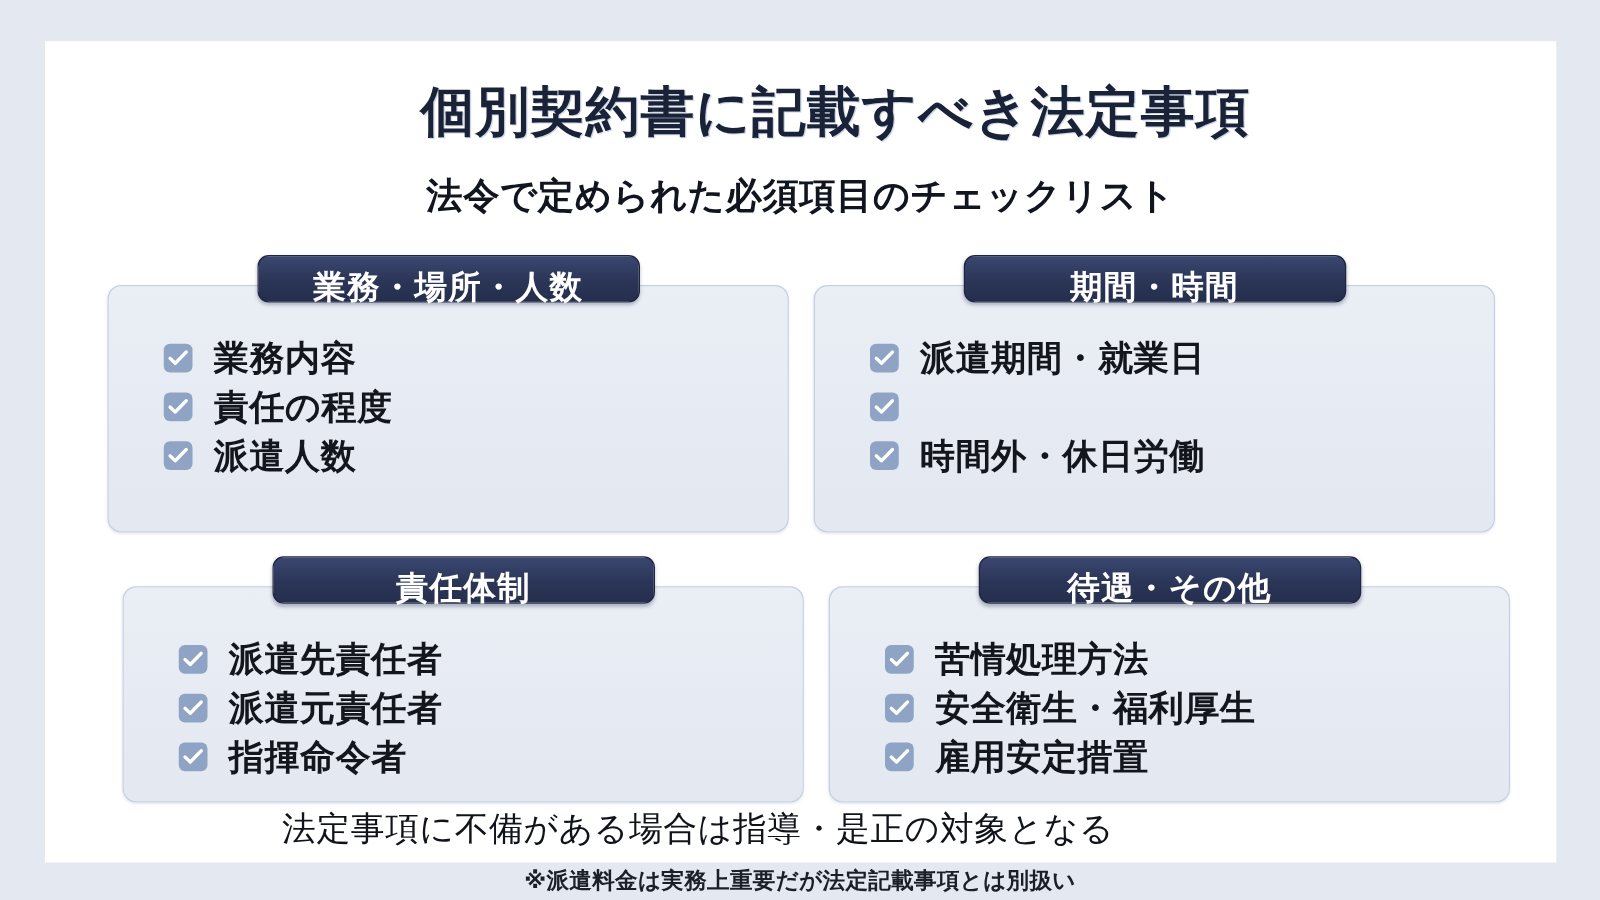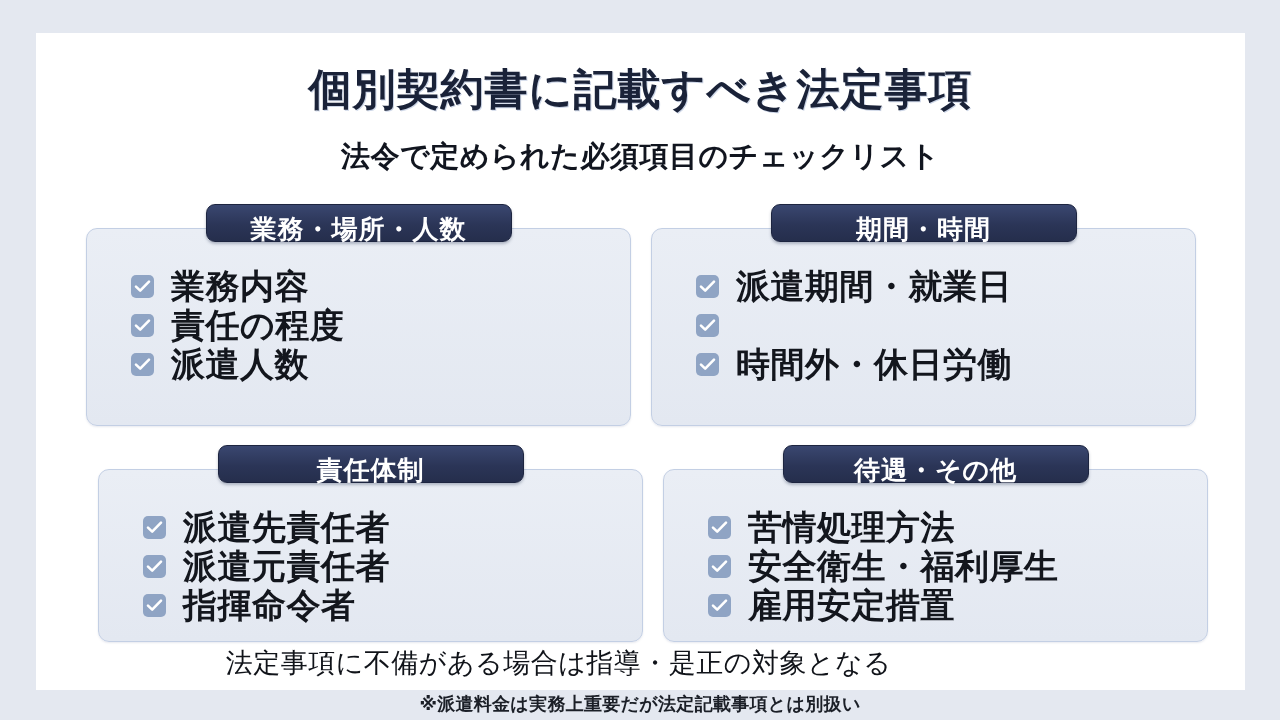--- a/index.html
+++ b/index.html
@@ -32,20 +32,21 @@
     left: 0;
     top: 28px;
     width: 1209px;
     text-align: center;
     font-size: 43px;
     font-weight: bold;
     color: #1a2238;
     letter-spacing: 1px;
     text-shadow: 1px 1px 0 rgba(200,210,228,.9);
     white-space: nowrap;
+    padding-left: 28px;
   }
   #subtitle {
     position: absolute;
     left: 0;
     top: 104px;
     width: 1209px;
     text-align: center;
     font-size: 29px;
     font-weight: bold;
     color: #11151f;
@@ -116,21 +117,21 @@
     background: #8fa4c4;
     position: relative;
     margin-right: 17px;
   }
   .checkbox svg {
     position: absolute;
     left: 3px;
     top: 4px;
   }
   .item-label {
-    font-size: 34px;
+    font-size: 28px;
     font-weight: bold;
     color: #13161d;
     letter-spacing: .5px;
     white-space: nowrap;
   }
 
   
   #footer-main {
     position: absolute;
     left: 0;

